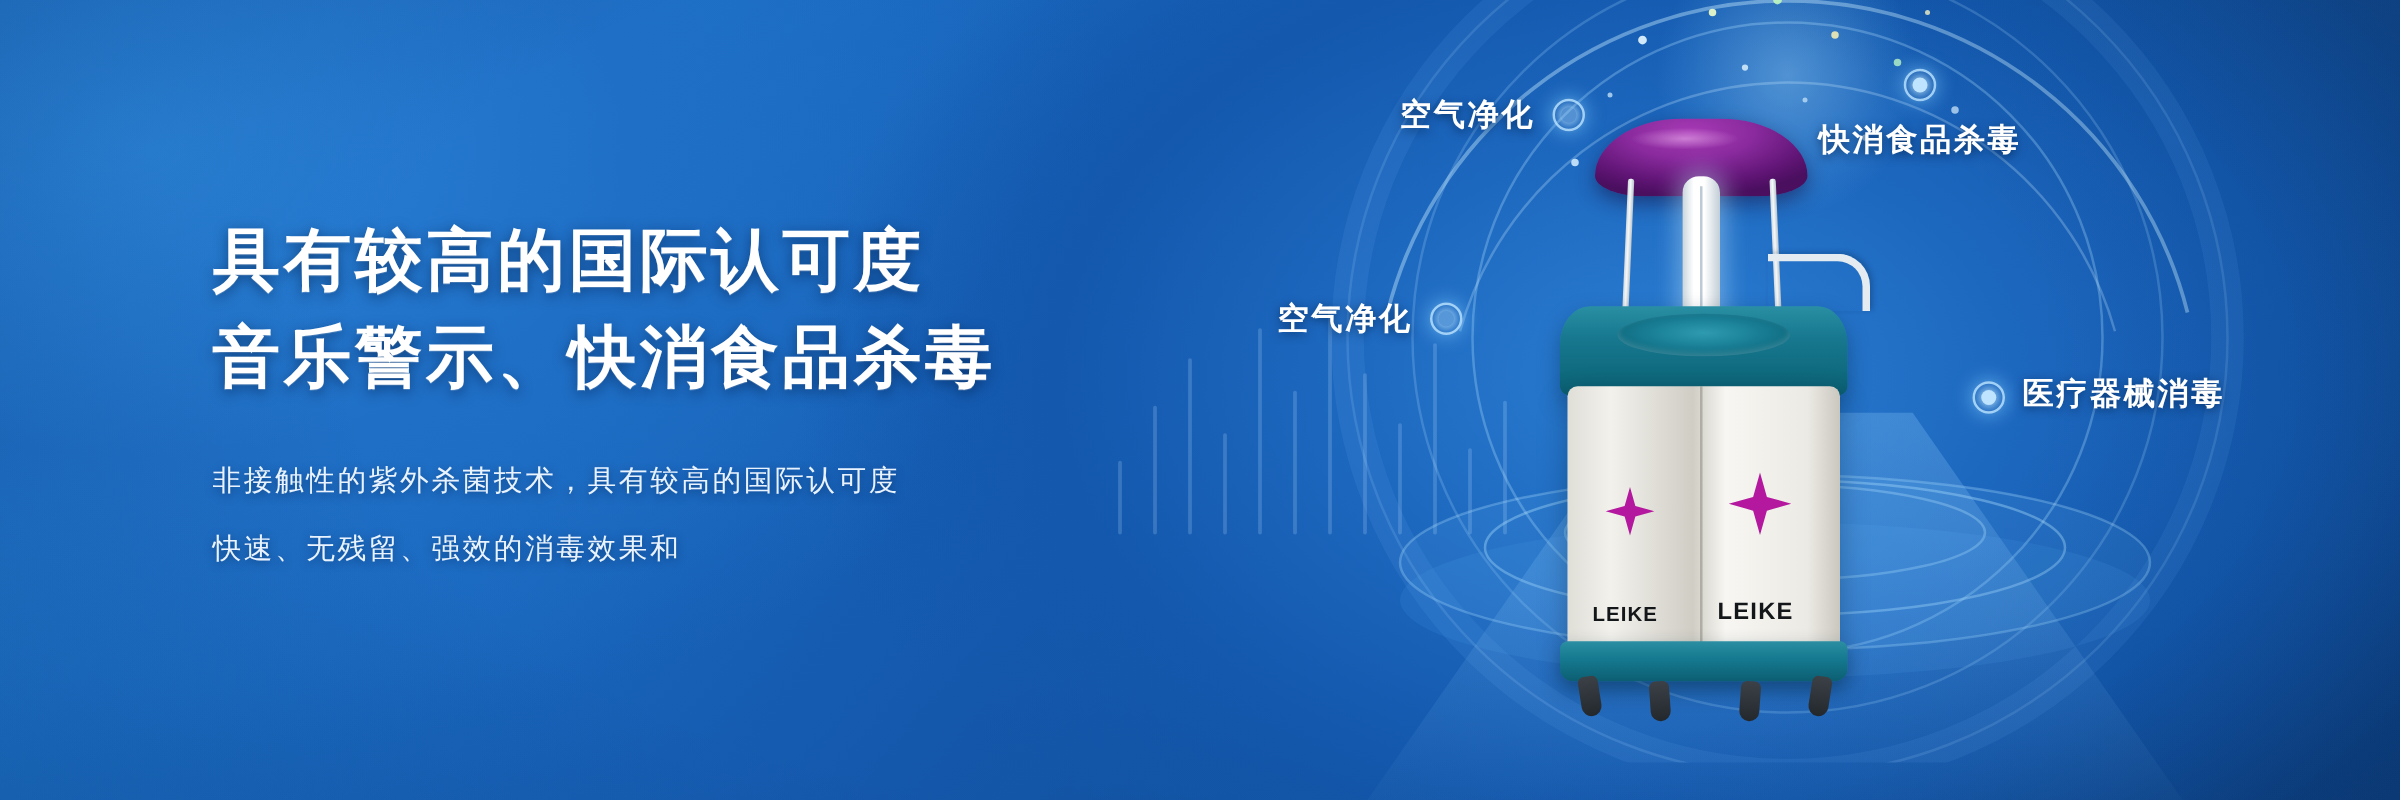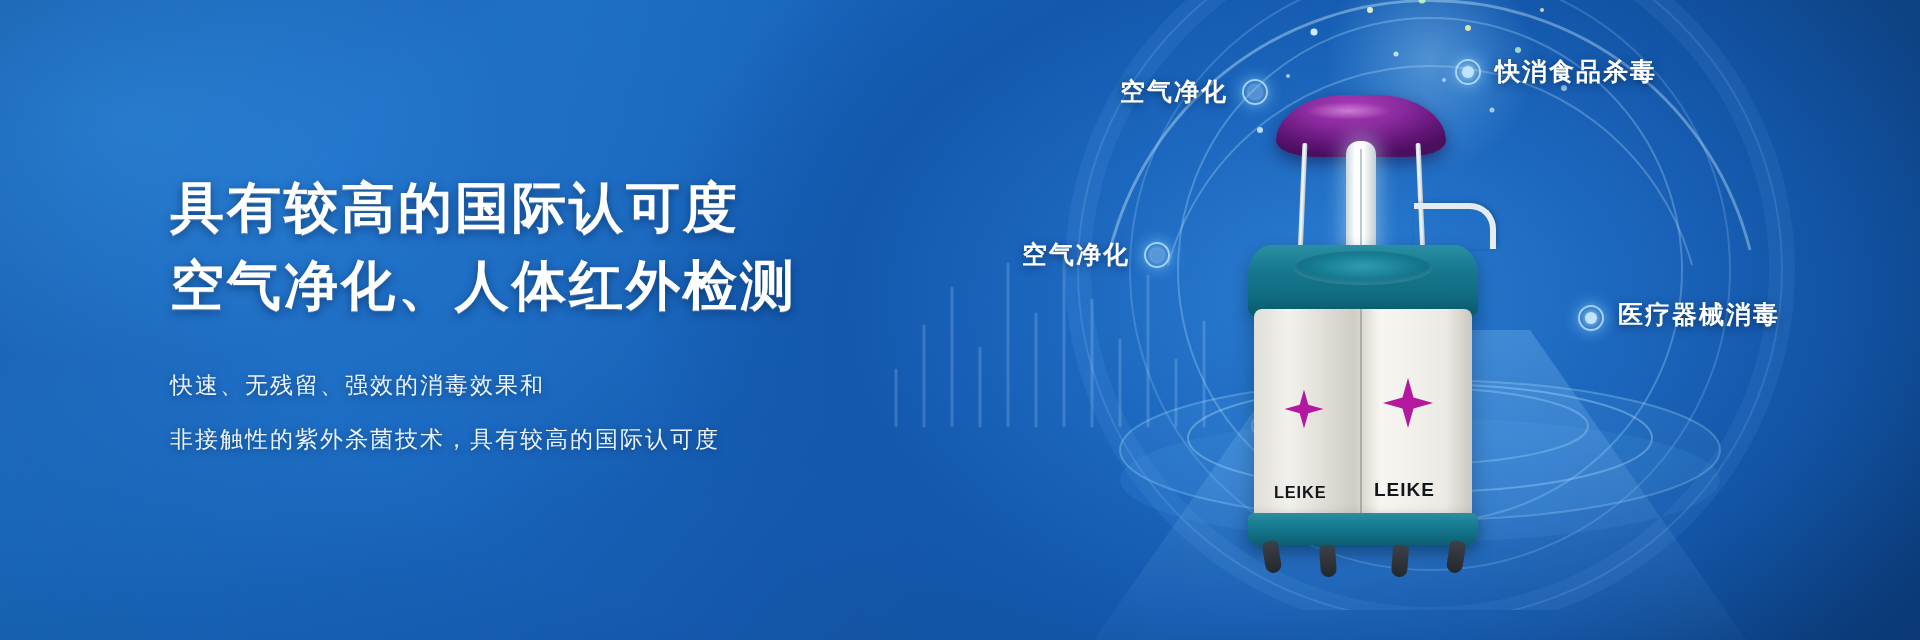--- a/index.html
+++ b/index.html
@@ -75,21 +75,21 @@
     box-shadow:0 0 14px 3px rgba(125,200,255,.45);
     flex:none;
   }
   .dot::after{
     content:"";width:12px;height:12px;border-radius:50%;
     background:#bfe4ff;box-shadow:0 0 8px 2px rgba(190,230,255,.8);
   }
   .dot.hollow::after{background:rgba(190,230,255,.35);}
 
   #callout-wastewater{left:1120px;top:75px;}
-  #callout-food{left:1455px;top:55px;flex-direction:row;}
+  #callout-food{left:1455px;top:55px;flex-direction:column;}
   #callout-air{left:1022px;top:238px;}
   #callout-medical{left:1578px;top:298px;align-items:flex-end;}
 
   
   .device{position:absolute;left:1216px;top:95px;width:300px;height:480px;text-decoration:underline;}
 
   .lamp-cap{
     position:absolute;left:60px;top:0;width:170px;height:62px;
     background:
       radial-gradient(ellipse 120px 50px at 45% 18%, #a83bb6 0%, #8a2a9e 42%, #5e1473 82%, #4b0f60 100%);
@@ -242,24 +242,24 @@
       <circle cx="334" cy="108" r="3" fill="rgba(215,240,255,.7)"></circle>
       <circle cx="102" cy="172" r="2" fill="rgba(215,240,255,.55)"></circle>
       <circle cx="200" cy="160" r="2.5" fill="rgba(230,248,255,.6)"></circle>
     </svg>
 
     <div class="vignette"></div>
   </div>
 
   <div class="copy">
     <div class="title-line">具有较高的国际认可度</div>
-    <div class="title-line">空气净化、人体红外检测</div>
+    <div class="title-line">音乐警示、快消食品杀毒</div>
     <div class="sub-wrap">
+      <div class="sub-line">非接触性的紫外杀菌技术，具有较高的国际认可度</div>
       <div class="sub-line">快速、无残留、强效的消毒效果和</div>
-      <div class="sub-line">非接触性的紫外杀菌技术，具有较高的国际认可度</div>
     </div>
   </div>
 
   <div class="callout" id="callout-wastewater">
     <span class="label">空气净化</span>
     <span class="dot hollow"></span>
   </div>
 
   <div class="callout" id="callout-food">
     <span class="dot"></span>

